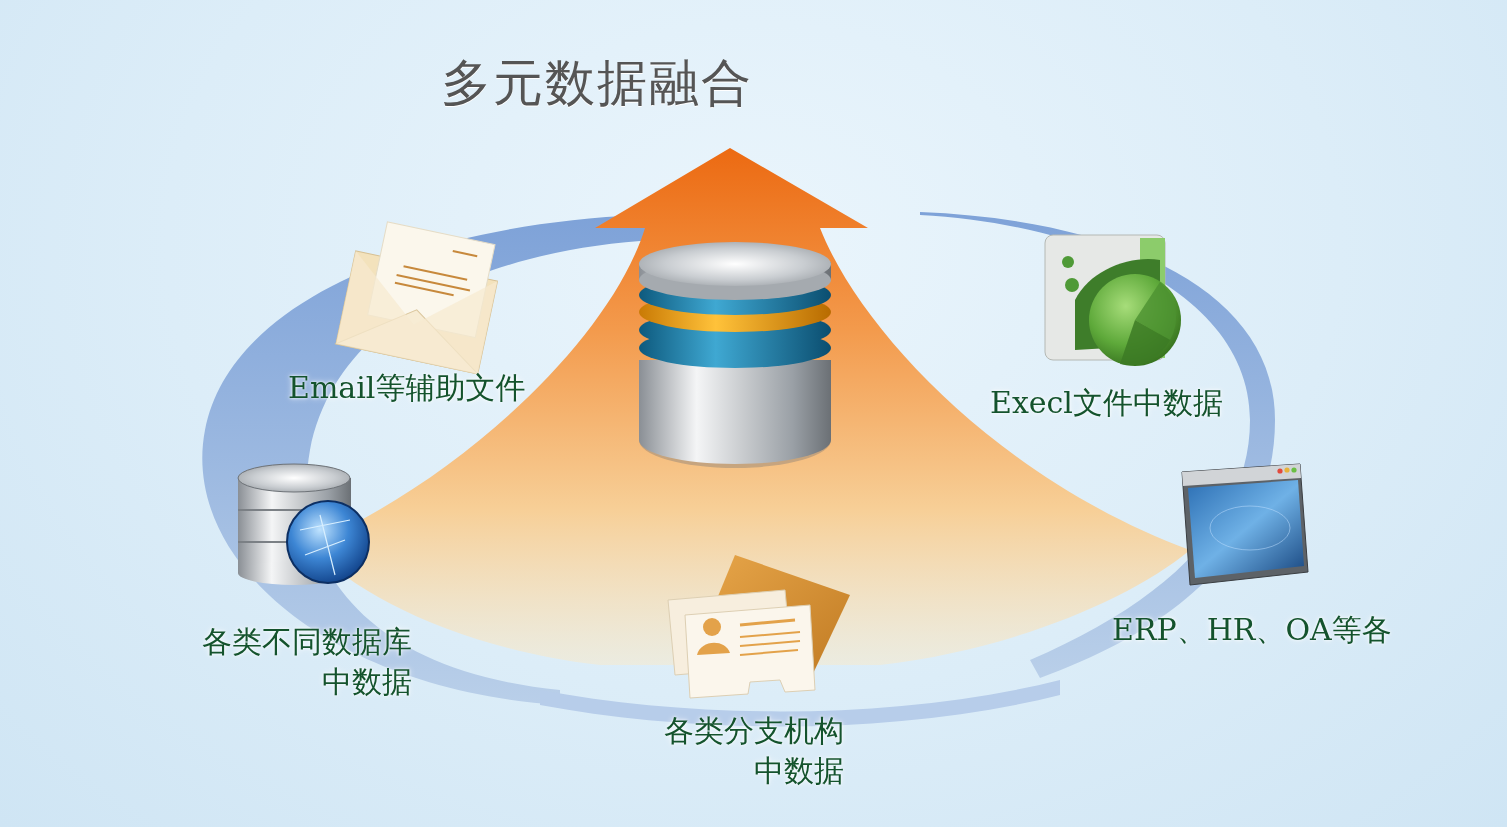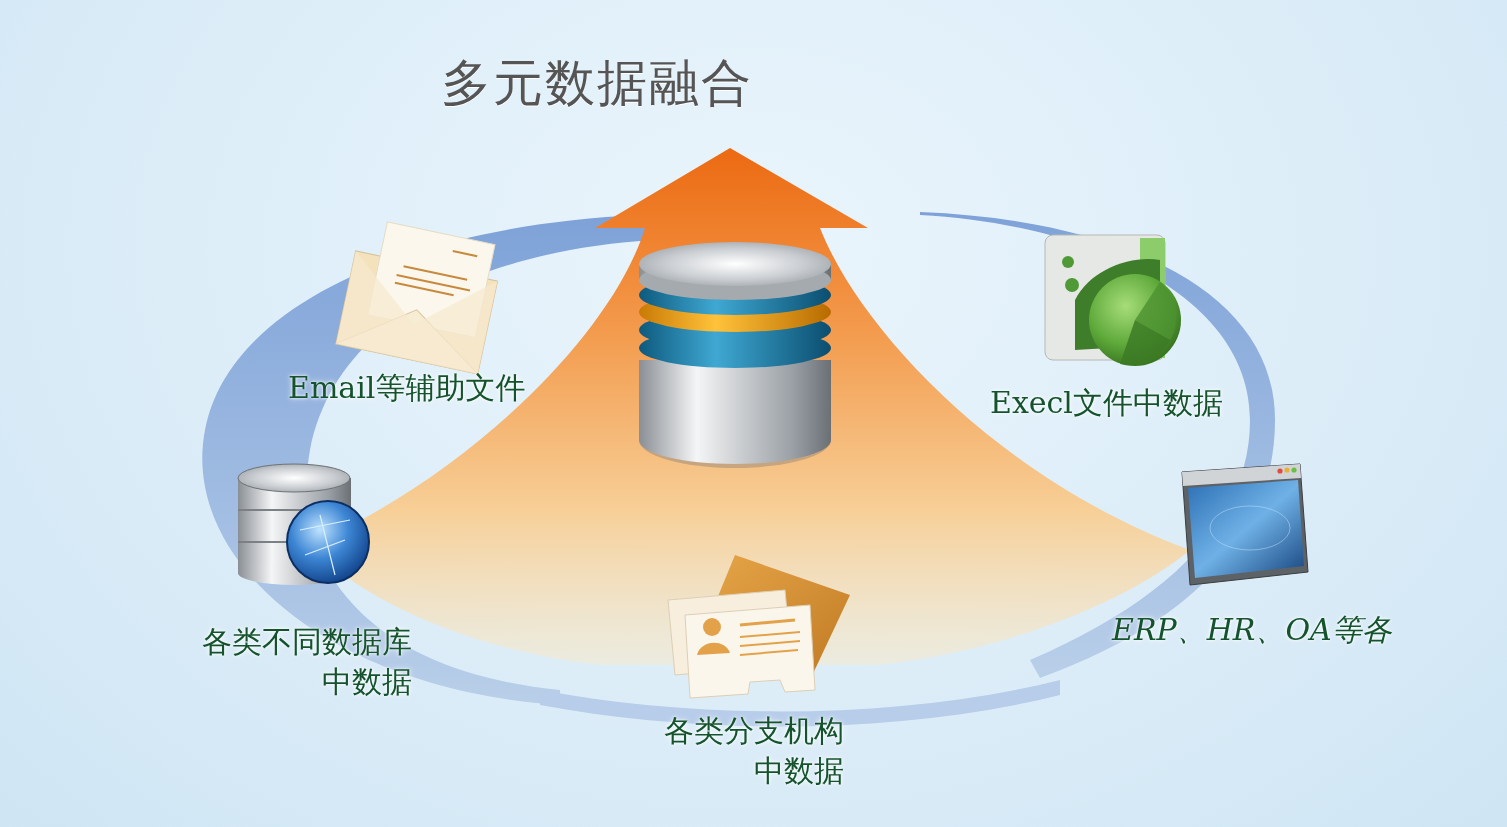--- a/index.html
+++ b/index.html
@@ -162,21 +162,21 @@
 
   <div class="label" style="left:990px; top:383px;">
     <div>Execl文件中数据</div>
   </div>
 
   <div class="label" style="left:172px; top:610px; width:240px;margin-top:12px;">
     <div>各类不同数据库</div>
     <div>中数据</div>
   </div>
 
-  <div class="label" style="left:1112px; top:610px; width:268px;font-style:italic;">
+  <div class="label" style="left:1112px; top:610px; width:268px;">
     <div>ERP、HR、OA等各</div>
   </div>
 
   <div class="label" style="left:628px; top:713px; width:216px;font-family:Liberation Mono, monospace;">
     <div>各类分支机构</div>
     <div>中数据</div>
   </div>
 </div>
 
 </body></html>

